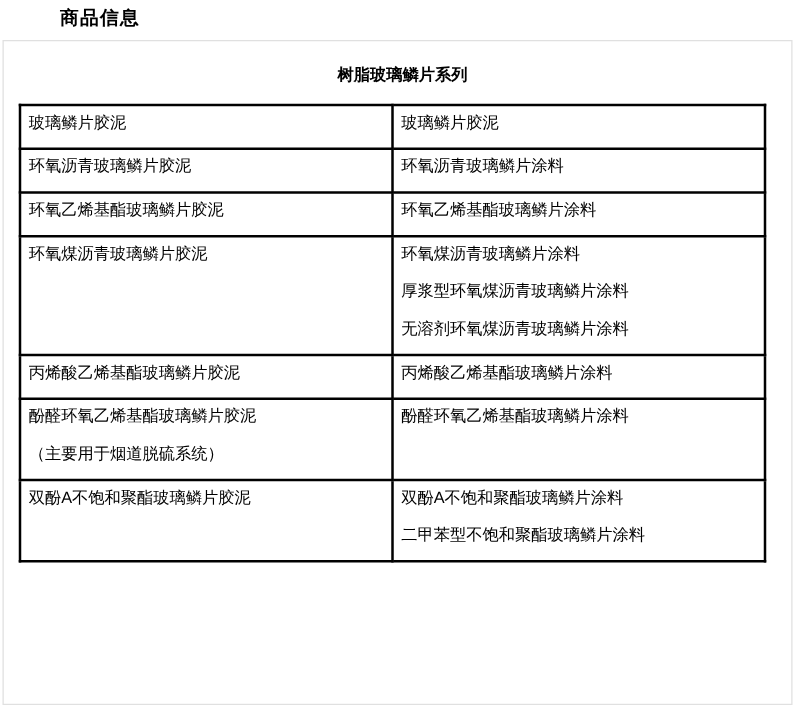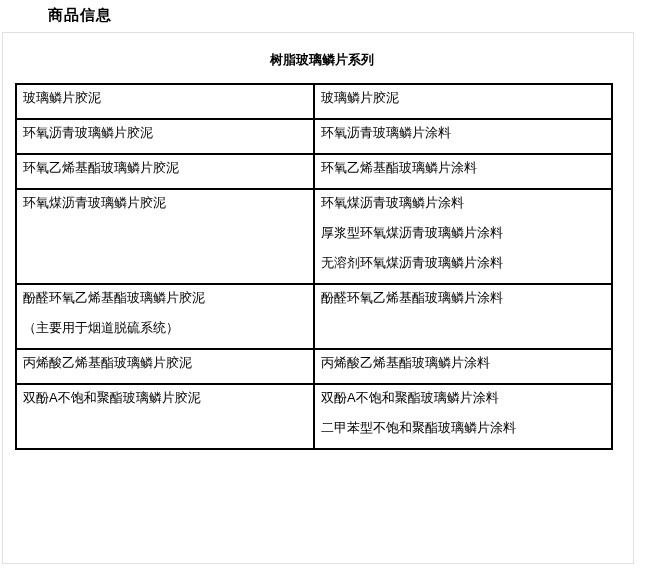--- a/index.html
+++ b/index.html
@@ -95,33 +95,33 @@
               <p>环氧煤沥青玻璃鳞片胶泥</p>
             </td>
           <td>
               <p>环氧煤沥青玻璃鳞片涂料</p>
               <p>厚浆型环氧煤沥青玻璃鳞片涂料</p>
               <p>无溶剂环氧煤沥青玻璃鳞片涂料</p>
             </td>
         </tr>
         <tr>
           <td>
+              <p>丙烯酸乙烯基酯玻璃鳞片胶泥</p>
+            </td>
+          <td>
+              <p>丙烯酸乙烯基酯玻璃鳞片涂料</p>
+            </td>
+        </tr>
+        <tr>
+          <td>
               <p>酚醛环氧乙烯基酯玻璃鳞片胶泥</p>
               <p>（主要用于烟道脱硫系统）</p>
             </td>
           <td>
               <p>酚醛环氧乙烯基酯玻璃鳞片涂料</p>
-            </td>
-        </tr>
-        <tr>
-          <td>
-              <p>丙烯酸乙烯基酯玻璃鳞片胶泥</p>
-            </td>
-          <td>
-              <p>丙烯酸乙烯基酯玻璃鳞片涂料</p>
             </td>
         </tr>
         <tr>
           <td>
               <p>双酚A不饱和聚酯玻璃鳞片胶泥</p>
             </td>
           <td>
               <p>双酚A不饱和聚酯玻璃鳞片涂料</p>
               <p>二甲苯型不饱和聚酯玻璃鳞片涂料</p>
             </td>

